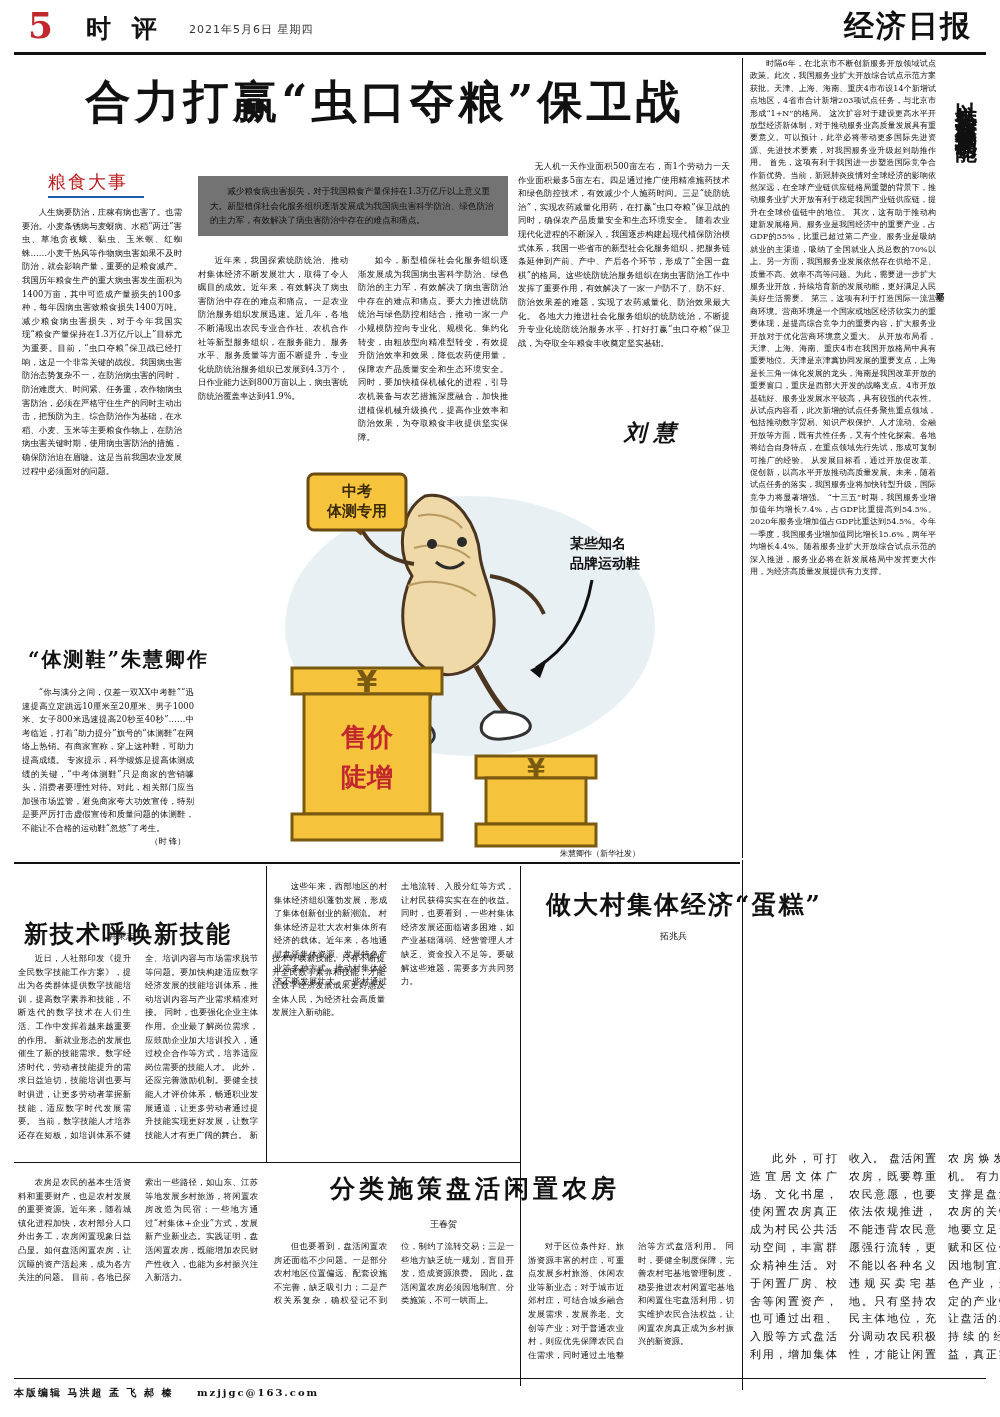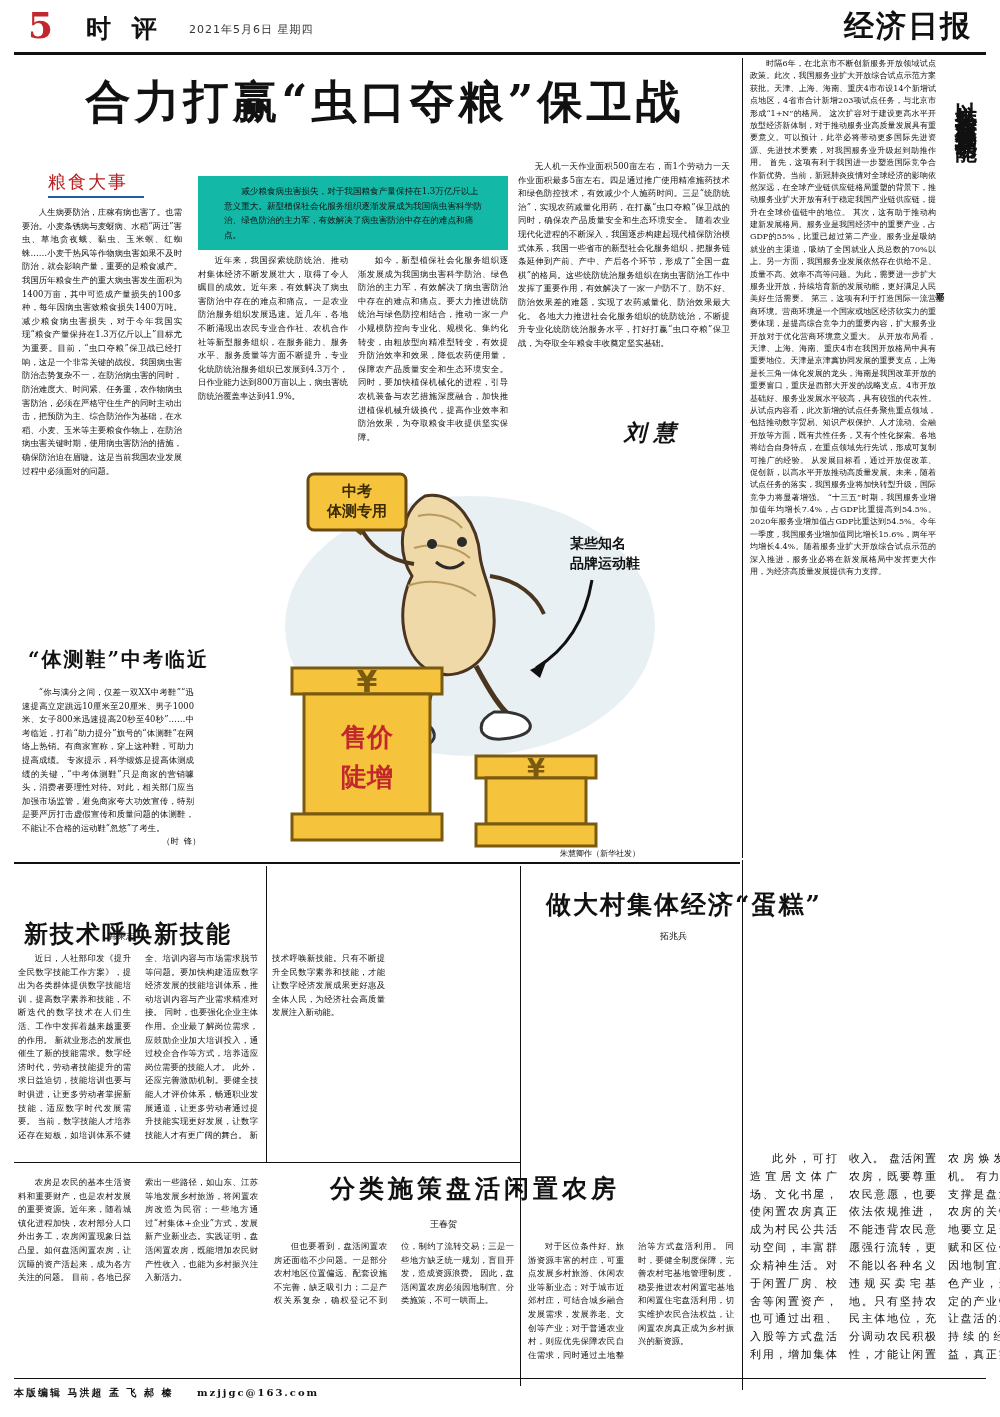--- a/index.html
+++ b/index.html
@@ -27,21 +27,21 @@
     color:#111;
     text-indent:2em;
   }
 
   
   .main-head{position:absolute;left:40px;top:72px;width:690px;text-align:center;}
   .main-head .t{font-size:45px;font-weight:bold;letter-spacing:4px;font-family:"DejaVu Serif","Liberation Serif",serif;color:#111;white-space:nowrap;}
   .kicker{position:absolute;left:48px;top:170px;font-size:18px;font-weight:normal;color:#b91c1c;letter-spacing:2px;font-family:"DejaVu Serif","Liberation Serif",serif;}
   .kicker-rule{position:absolute;left:48px;top:196px;width:96px;height:2px;background:#1c5fa8;}
 
-  .lead-box{position:absolute;left:198px;top:176px;width:310px;background:#14b8a6;padding:8px 26px;box-sizing:border-box;}
+  .lead-box{position:absolute;left:198px;top:176px;width:310px;background:#737373;padding:8px 12px;box-sizing:border-box;}
   .lead-box p{margin:0;font-size:8.6px;line-height:1.7;text-indent:2em;font-family:"DejaVu Serif","Liberation Serif",serif;}
 
   .col-a{position:absolute;left:22px;top:206px;width:160px;height:240px;}
   .col-b{position:absolute;left:198px;top:254px;width:150px;height:192px;}
   .col-c{position:absolute;left:358px;top:254px;width:150px;height:192px;}
   .col-d{position:absolute;left:518px;top:160px;width:212px;height:286px;}
   .sign{position:absolute;left:624px;top:418px;font-size:22px;font-family:"DejaVu Serif","Liberation Serif",serif;font-weight:bold;font-style:italic;}
 
   
   .rt-sep{position:absolute;left:742px;top:58px;width:1px;height:800px;background:#111;}
@@ -49,21 +49,21 @@
   .rt-author{position:absolute;right:54px;top:286px;font-size:9px;writing-mode:vertical-rl;text-orientation:upright;font-family:"DejaVu Serif","Liberation Serif",serif;}
   .rt-body{position:absolute;left:750px;top:58px;width:186px;height:790px;}
 
   
   .cartoon{position:absolute;left:200px;top:456px;width:520px;height:404px;}
   .cartoon-caption{position:absolute;left:560px;top:848px;font-size:8px;font-family:"DejaVu Serif","Liberation Serif",serif;}
 
   
   .shoe-title{position:absolute;left:28px;top:646px;font-size:20px;font-weight:bold;letter-spacing:2px;font-family:"DejaVu Serif","Liberation Serif",serif;}
   .shoe-body{position:absolute;left:22px;top:686px;width:172px;height:160px;}
-  .shoe-sign{position:absolute;left:150px;top:836px;font-size:8.4px;font-family:Liberation Mono, monospace;margin-left:12px;}
+  .shoe-sign{position:absolute;left:150px;top:836px;font-size:8.4px;font-family:Liberation Serif, serif;}
 
   
   .hr-mid{position:absolute;left:14px;top:862px;width:726px;height:2px;background:#111;}
 
   .b-sep1{position:absolute;left:266px;top:866px;width:1px;height:296px;background:#111;}
   .b-sep2{position:absolute;left:520px;top:866px;width:1px;height:520px;background:#111;}
   .b-sep3{position:absolute;left:742px;top:860px;width:1px;height:530px;background:#111;}
   .b-hr1{position:absolute;left:14px;top:1162px;width:506px;height:1px;background:#111;}
 
   .art2-title{position:absolute;left:24px;top:890px;font-size:24px;font-weight:bold;letter-spacing:2px;font-family:"DejaVu Serif","Liberation Serif",serif;margin-top:28px;}
@@ -170,21 +170,21 @@
         <rect x="276" y="368" width="120" height="22"></rect>
       </g>
       <text x="167" y="236" font-size="30" text-anchor="middle" fill="#7a5a10" font-family="DejaVu Sans, sans-serif" font-weight="bold">¥</text>
       <text x="336" y="322" font-size="26" text-anchor="middle" fill="#7a5a10" font-family="DejaVu Sans, sans-serif" font-weight="bold">¥</text>
       <text x="167" y="290" font-size="26" text-anchor="middle" fill="#c1272d" font-family="DejaVu Serif, serif" font-weight="bold">售价</text>
       <text x="167" y="330" font-size="26" text-anchor="middle" fill="#c1272d" font-family="DejaVu Serif, serif" font-weight="bold">陡增</text>
     </svg>
   </div>
   <div class="cartoon-caption">朱慧卿作（新华社发）</div>
 
-  <div class="shoe-title">“体测鞋”中考临近</div>
+  <div class="shoe-title">“体测鞋”朱慧卿作</div>
   <div class="shoe-body htext">“你与满分之间，仅差一双XX中考鞋”“迅速提高立定跳远10厘米至20厘米、男子1000米、女子800米迅速提高20秒至40秒”……中考临近，打着“助力提分”旗号的“体测鞋”在网络上热销。有商家宣称，穿上这种鞋，可助力提高成绩。
 专家提示，科学锻炼是提高体测成绩的关键，“中考体测鞋”只是商家的营销噱头，消费者要理性对待。对此，相关部门应当加强市场监管，避免商家夸大功效宣传，特别是要严厉打击虚假宣传和质量问题的体测鞋，不能让不合格的运动鞋“忽悠”了考生。</div>
   <div class="shoe-sign">（时  锋）</div>
 
   <div class="hr-mid"></div>
   <div class="b-sep1"></div>
   <div class="b-sep2"></div>
   <div class="b-sep3"></div>
   <div class="b-hr1"></div>
 
@@ -192,20 +192,23 @@
   <div class="art2-author">韩秉志</div>
   <div class="art2-body htext" style="column-count:2;column-gap:14px;">近日，人社部印发《提升全民数字技能工作方案》，提出为各类群体提供数字技能培训，提高数字素养和技能，不断迭代的数字技术在人们生活、工作中发挥着越来越重要的作用。
 新就业形态的发展也催生了新的技能需求。数字经济时代，劳动者技能提升的需求日益迫切，技能培训也要与时俱进，让更多劳动者掌握新技能，适应数字时代发展需要。
 当前，数字技能人才培养还存在短板，如培训体系不健全、培训内容与市场需求脱节等问题。要加快构建适应数字经济发展的技能培训体系，推动培训内容与产业需求精准对接。
 同时，也要强化企业主体作用。企业最了解岗位需求，应鼓励企业加大培训投入，通过校企合作等方式，培养适应岗位需要的技能人才。
 此外，还应完善激励机制。要健全技能人才评价体系，畅通职业发展通道，让更多劳动者通过提升技能实现更好发展，让数字技能人才有更广阔的舞台。
 新技术呼唤新技能。只有不断提升全民数字素养和技能，才能让数字经济发展成果更好惠及全体人民，为经济社会高质量发展注入新动能。</div>
 
   <div class="art3-title">做大村集体经济“蛋糕”</div>
   <div class="art3-author">拓兆兵</div>
+  <div class="art3-top htext" style="column-count:2;column-gap:14px;">这些年来，西部地区的村集体经济组织蓬勃发展，形成了集体创新创业的新潮流。
+村集体经济是壮大农村集体所有经济的载体。近年来，各地通过盘活集体资源、发展特色产业等多种方式，推动村集体经济不断发展壮大。一些村通过土地流转、入股分红等方式，让村民获得实实在在的收益。
+同时，也要看到，一些村集体经济发展还面临诸多困难，如产业基础薄弱、经营管理人才缺乏、资金投入不足等。要破解这些难题，需要多方共同努力。</div>
 
   <div class="art4-title">分类施策盘活闲置农房</div>
   <div class="art4-author">王春贺</div>
   <div class="art4-col1 htext" style="column-count:2;column-gap:14px;">农房是农民的基本生活资料和重要财产，也是农村发展的重要资源。近年来，随着城镇化进程加快，农村部分人口外出务工，农房闲置现象日益凸显。如何盘活闲置农房，让沉睡的资产活起来，成为各方关注的问题。
 目前，各地已探索出一些路径，如山东、江苏等地发展乡村旅游，将闲置农房改造为民宿；一些地方通过“村集体+企业”方式，发展新产业新业态。实践证明，盘活闲置农房，既能增加农民财产性收入，也能为乡村振兴注入新活力。</div>
   <div class="art4-col2 htext" style="column-count:2;column-gap:14px;">但也要看到，盘活闲置农房还面临不少问题。一是部分农村地区位置偏远、配套设施不完善，缺乏吸引力；二是产权关系复杂，确权登记不到位，制约了流转交易；三是一些地方缺乏统一规划，盲目开发，造成资源浪费。
 因此，盘活闲置农房必须因地制宜、分类施策，不可一哄而上。</div>
   <div class="art4-col3 htext" style="column-count:2;column-gap:14px;">对于区位条件好、旅游资源丰富的村庄，可重点发展乡村旅游、休闲农业等新业态；对于城市近郊村庄，可结合城乡融合发展需求，发展养老、文创等产业；对于普通农业村，则应优先保障农民自住需求，同时通过土地整治等方式盘活利用。
 同时，要健全制度保障，完善农村宅基地管理制度，稳妥推进农村闲置宅基地和闲置住宅盘活利用，切实维护农民合法权益，让闲置农房真正成为乡村振兴的新资源。</div>
 

